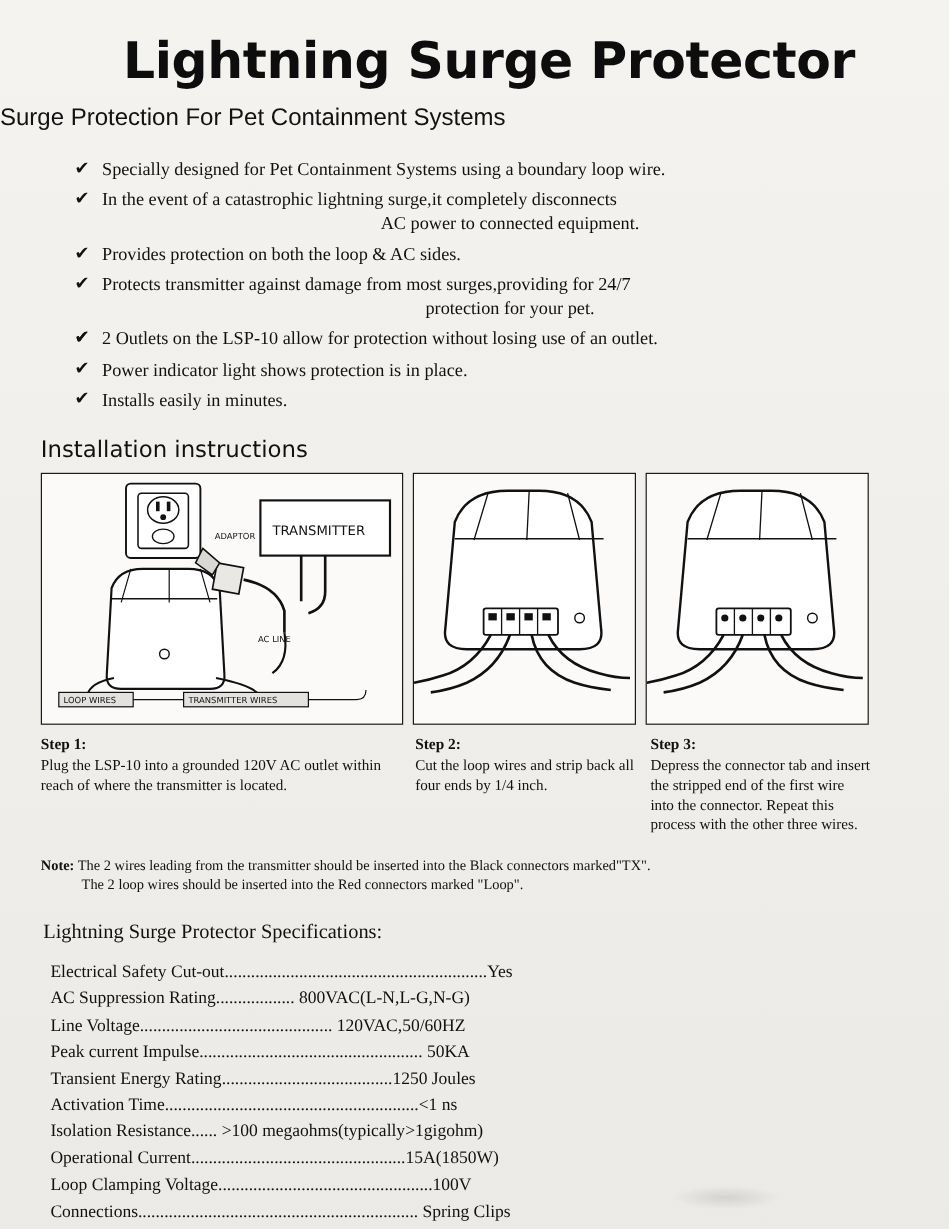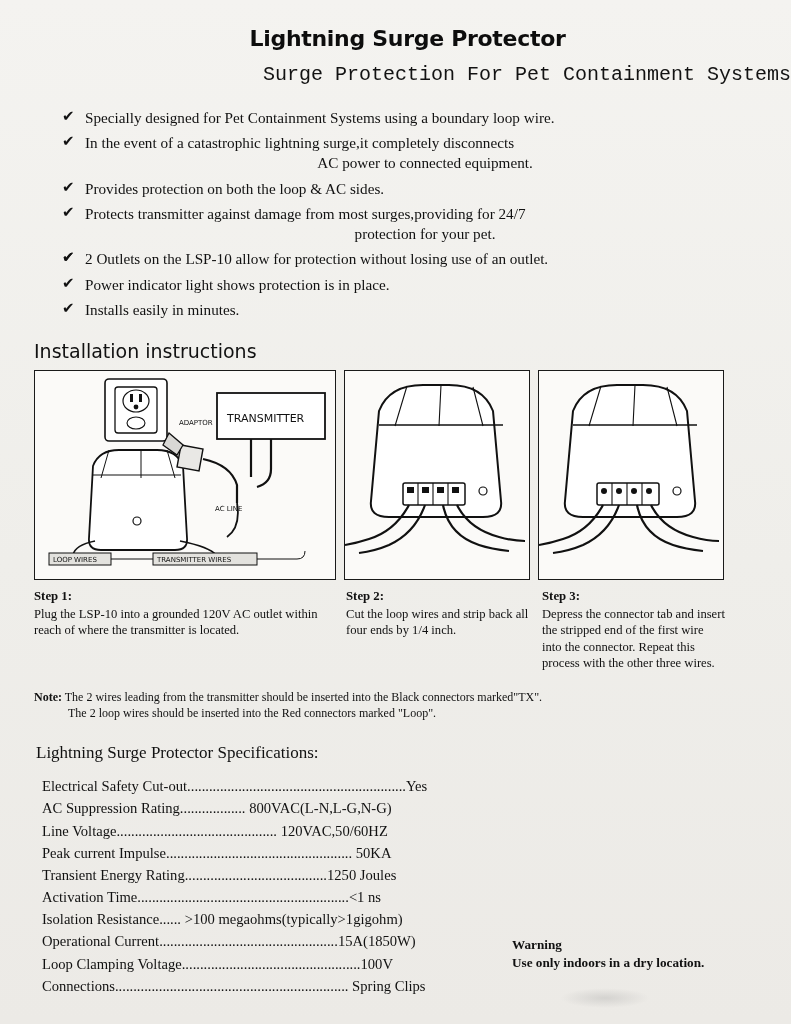--- a/index.html
+++ b/index.html
@@ -18,29 +18,29 @@
   .page {
     position: absolute;
     inset: 0;
     background: linear-gradient(180deg, #f4f3f0 0%, #efeeea 55%, #eceae6 100%);
     padding: 0;
   }
   .title {
     text-align: center;
     font-family: "DejaVu Sans", sans-serif;
     font-weight: bold;
-    font-size: 22px;
+    font-size: 42px;
     letter-spacing: -0.3px;
     margin: 26px 0 0 0;
     color: #0d0d0d;
     padding-left: 24px;
   }
   .subtitle {
-    text-align: right;
-    font-family: Liberation Mono, monospace;
+    text-align: left;
+    font-family: Liberation Sans, sans-serif;
     font-size: 20px;
     margin-top: 12px;
     color: #121212;
   }
   .features {
     margin: 22px 0 0 0;
     padding: 0 40px 0 60px;
     list-style: none;
   }
   .feature {
@@ -331,20 +331,16 @@
       <span>Operational Current</span><span>.................................................</span><span>15A(1850W)</span>
     </div>
     <div class="spec-row">
       <span>Loop Clamping Voltage</span><span>.................................................</span><span>100V</span>
     </div>
     <div class="spec-row">
       <span>Connections</span><span>................................................................</span><span> Spring Clips</span>
     </div>
   </div>
 
-  <div class="warning">
-    <div>Warning</div>
-    <div>Use only indoors in a dry location.</div>
-  </div>
 
   <div class="smudge"></div>
 
 </div>
 
 </body></html>

